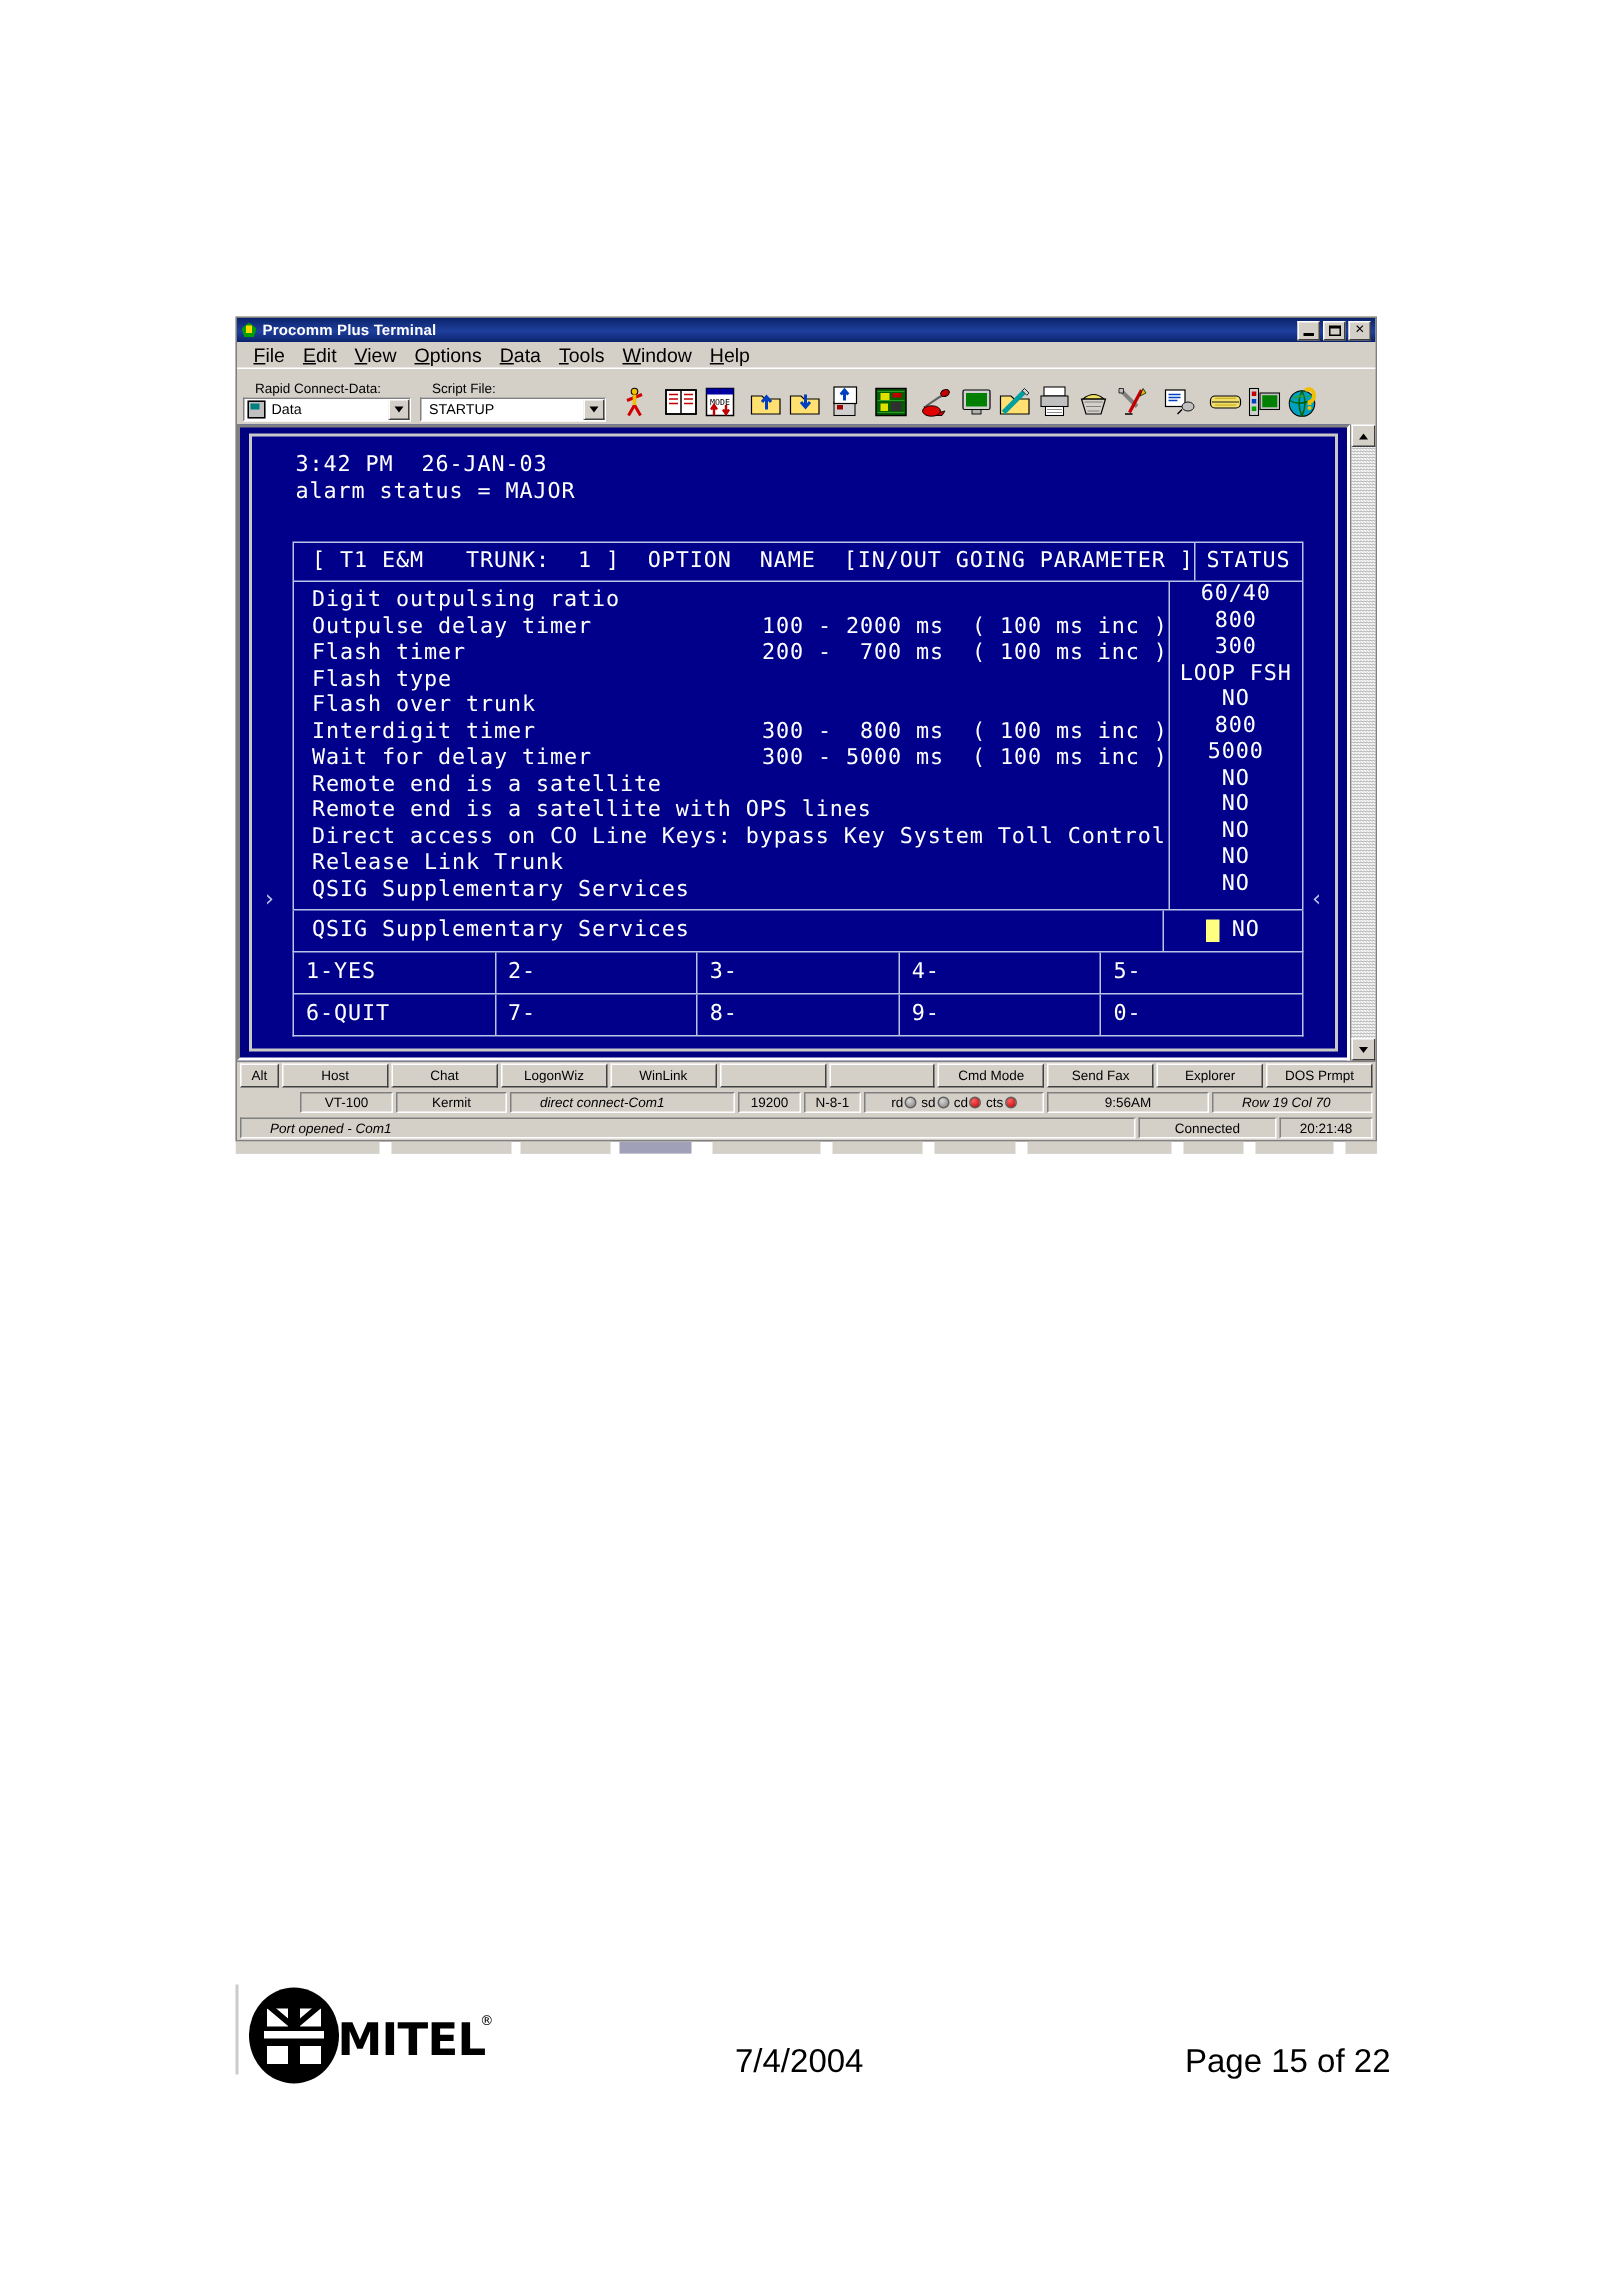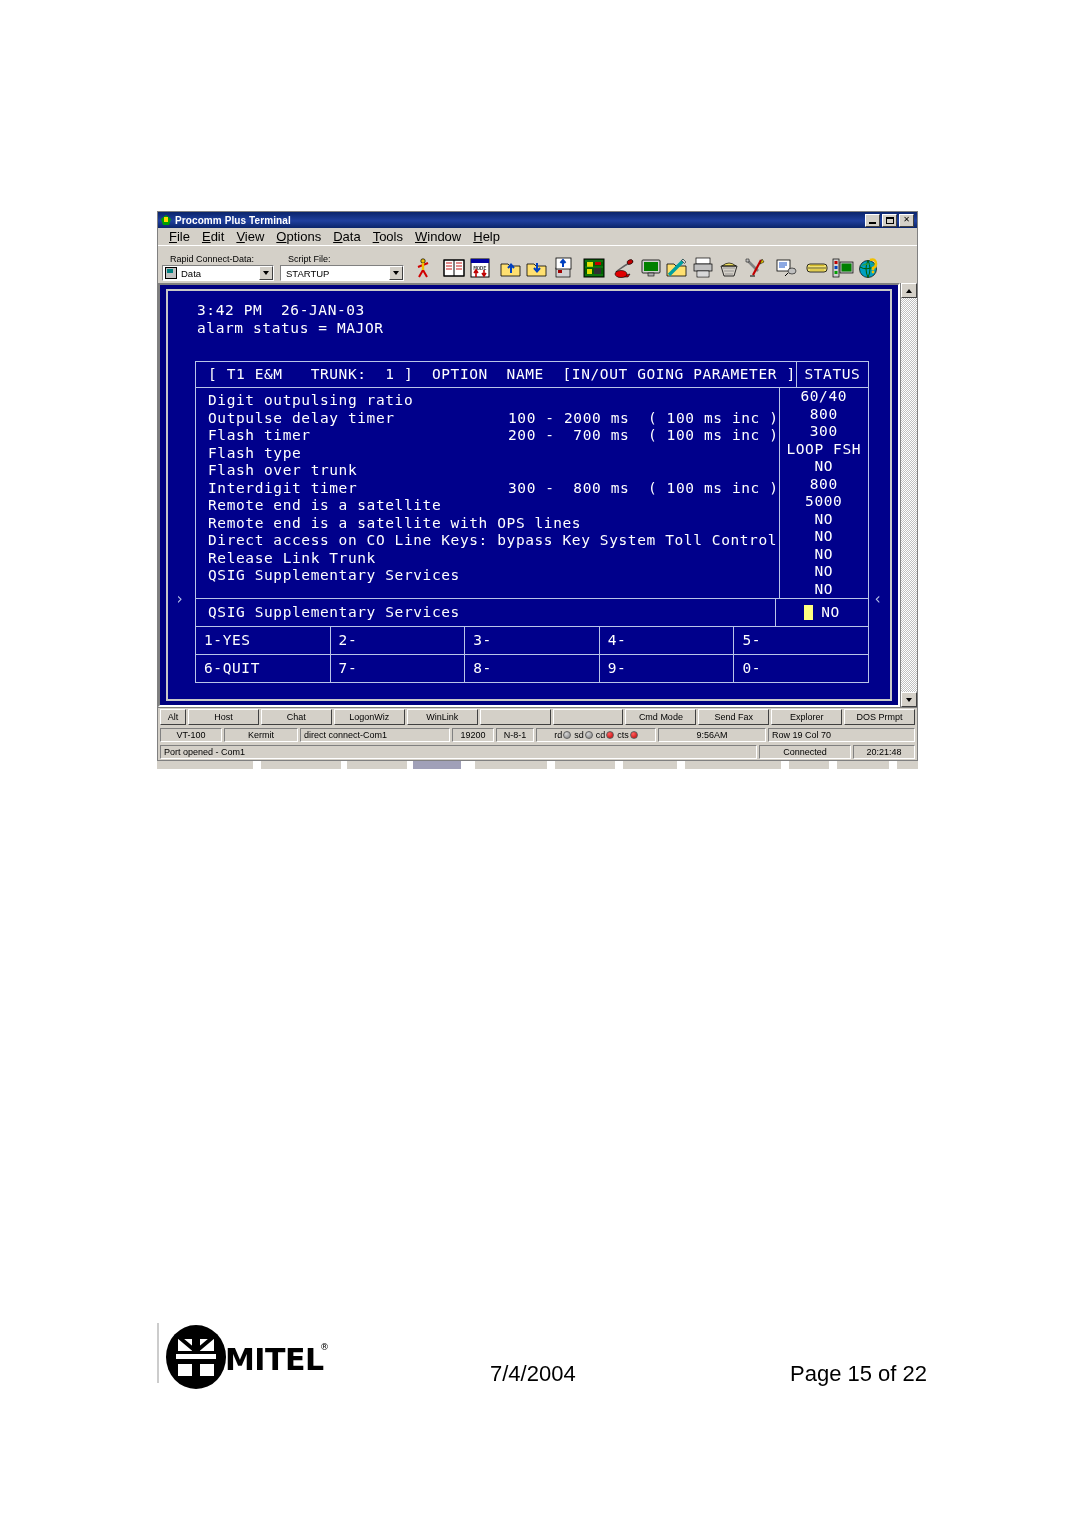--- a/index.html
+++ b/index.html
@@ -315,32 +315,33 @@
     color:#000; white-space:nowrap; overflow:hidden;
   }
 
   
   .statusbar {
     height: 17px;
     background:#d4d0c8;
     display:flex; align-items:center;
     padding: 1px 2px; box-sizing:border-box;
     gap: 2px;
+    margin-left: 40px;
   }
   .sb-panel {
     height: 14px;
     border: 1px solid;
     border-color:#808080 #ffffff #ffffff #808080;
     background:#d4d0c8;
     box-sizing:border-box;
     font-size: 9px; color:#000;
     display:flex;align-items:center;justify-content:center;
     white-space:nowrap; overflow:hidden;
   }
-  .sb-panel.left { justify-content:flex-start; padding-left:3px; }
+  .sb-panel.left { justify-content:flex-start; padding-left:19px;font-style:italic; }
   .leds { display:flex; align-items:center; gap:3px; padding:0 4px; }
   .led-grp { display:flex; align-items:center; gap:1px; font-size:9px;}
   .led {
     width:8px;height:8px;border-radius:50%;
     border:1px solid #606060; box-sizing:border-box;
   }
   .led.off { background: radial-gradient(circle at 35% 30%, #d8d8d8, #808080); }
   .led.on  { background: radial-gradient(circle at 35% 30%, #ff6060, #c00000); }
 
   
@@ -595,20 +596,21 @@
               <span class="tt-h-right">STATUS</span>
             </div>
             <div class="tt-body">
               <div class="tt-b-left">
                 <div class="opt-row"><span class="opt-name">Digit outpulsing ratio</span><span class="opt-range"></span></div>
                 <div class="opt-row"><span class="opt-name">Outpulse delay timer</span><span class="opt-range">100 - 2000 ms  ( 100 ms inc )</span></div>
                 <div class="opt-row"><span class="opt-name">Flash timer</span><span class="opt-range">200 -  700 ms  ( 100 ms inc )</span></div>
                 <div class="opt-row"><span class="opt-name">Flash type</span><span class="opt-range"></span></div>
                 <div class="opt-row"><span class="opt-name">Flash over trunk</span><span class="opt-range"></span></div>
                 <div class="opt-row"><span class="opt-name">Interdigit timer</span><span class="opt-range">300 -  800 ms  ( 100 ms inc )</span></div>
+                <div class="opt-row"><span class="opt-name">Wait for delay timer</span><span class="opt-range">300 - 5000 ms  ( 100 ms inc )</span></div>
                 <div class="opt-row"><span class="opt-name">Remote end is a satellite</span><span class="opt-range"></span></div>
                 <div class="opt-row"><span class="opt-name">Remote end is a satellite with OPS lines</span><span class="opt-range"></span></div>
                 <div class="opt-row"><span class="opt-name" style="width:auto">Direct access on CO Line Keys: bypass Key System Toll Control</span><span class="opt-range"></span></div>
                 <div class="opt-row"><span class="opt-name">Release Link Trunk</span><span class="opt-range"></span></div>
                 <div class="opt-row"><span class="opt-name">QSIG Supplementary Services</span><span class="opt-range"></span></div>
               </div>
               <div class="tt-b-right">
                 <div class="val-row">60/40</div>
                 <div class="val-row">800</div>
                 <div class="val-row">300</div>

